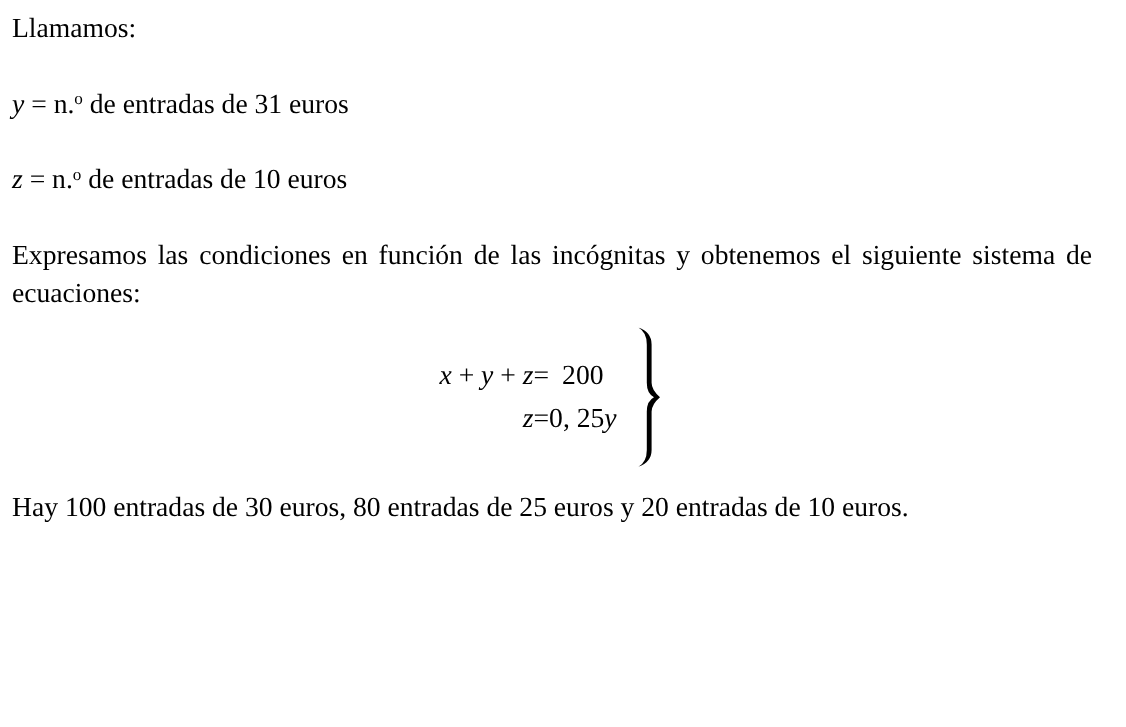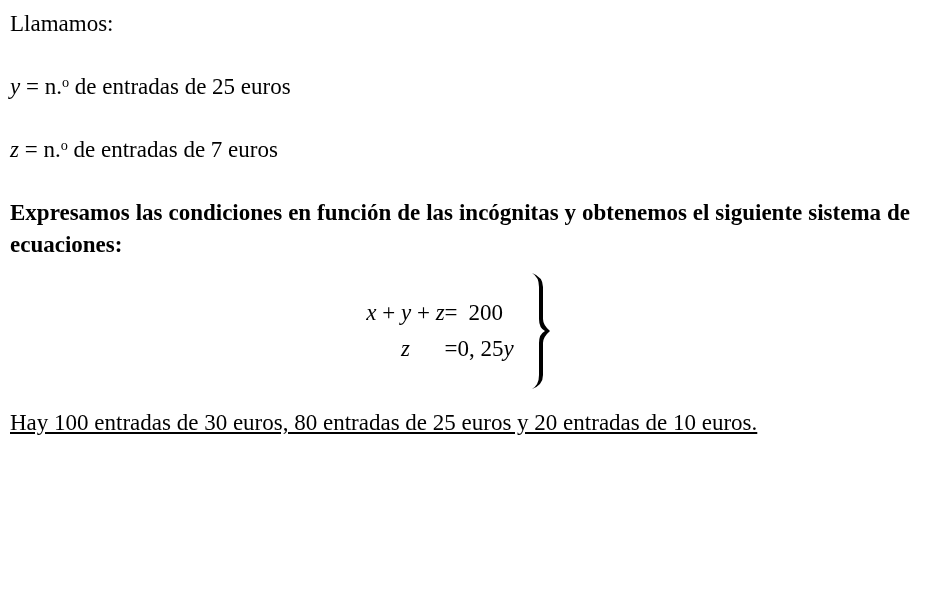--- a/index.html
+++ b/index.html
@@ -18,28 +18,26 @@
     font-size: 23px;
     line-height: 32px;
     padding: 8px 28px 12px 10px;
     overflow: hidden;
   }
   .para {
     margin: 0 0 31px 0;
   }
   .para.tight {
     margin-bottom: 12px;
-    font-weight: bold;
   }
   .para.justify {
     text-align: justify;
   }
   .para.last {
     margin-bottom: 0;
-    text-decoration: underline;
   }
   .mvar, .math i {
     font-style: italic;
     font-family: "Liberation Serif", "DejaVu Serif", serif;
   }
   sup.ordinal {
     font-size: 0.62em;
     line-height: 0;
     vertical-align: 0.5em;
   }
@@ -51,39 +49,39 @@
   }
   table.eq-system {
     border-collapse: collapse;
   }
   table.eq-system td {
     padding: 0;
     font-size: 23px;
     line-height: 36px;
     white-space: nowrap;
   }
-  td.lhs { text-align: center; }
+  td.lhs { text-align: right; }
   td.eqs { text-align: center; padding: 0 19px; }
   td.rhs { text-align: center; }
   .brace {
     margin-left: 14px;
     display: block;
   }
 </style>
 </head>
 <body>
 
 <div class="page">
 
   <p class="para">Llamamos:</p>
 
 
-  <p class="para"><i class="mvar">y</i><span> = n.</span><sup class="ordinal">o</sup><span> de entradas de 25 euros</span></p>
+  <p class="para"><i class="mvar">y</i><span> = n.</span><sup class="ordinal">o</sup><span> de entradas de 31 euros</span></p>
 
-  <p class="para"><i class="mvar">z</i><span> = n.</span><sup class="ordinal">o</sup><span> de entradas de 7 euros</span></p>
+  <p class="para"><i class="mvar">z</i><span> = n.</span><sup class="ordinal">o</sup><span> de entradas de 10 euros</span></p>
 
   <p class="para tight justify">Expresamos las condiciones en función de las incógnitas y obtenemos el siguiente sistema de ecuaciones:</p>
 
   <div class="eq-wrap">
     <table class="eq-system">
       <tbody>
           <tr>
         <td class="lhs math"><i>x</i> + <i>y</i> + <i>z</i></td>
         <td class="eqs">=</td>
         <td class="rhs math">200</td>

